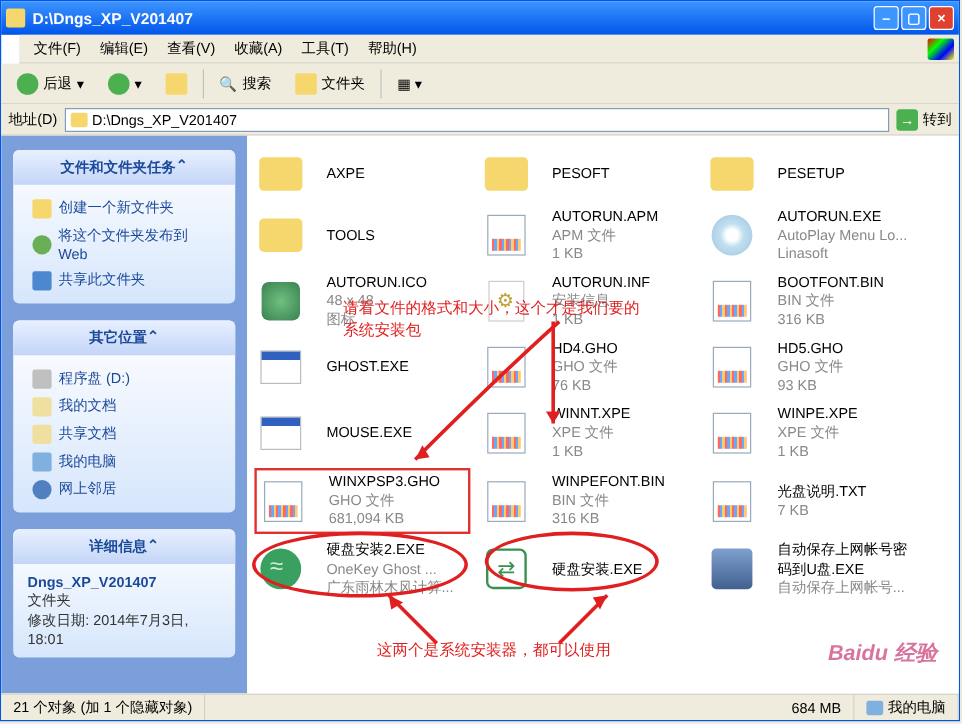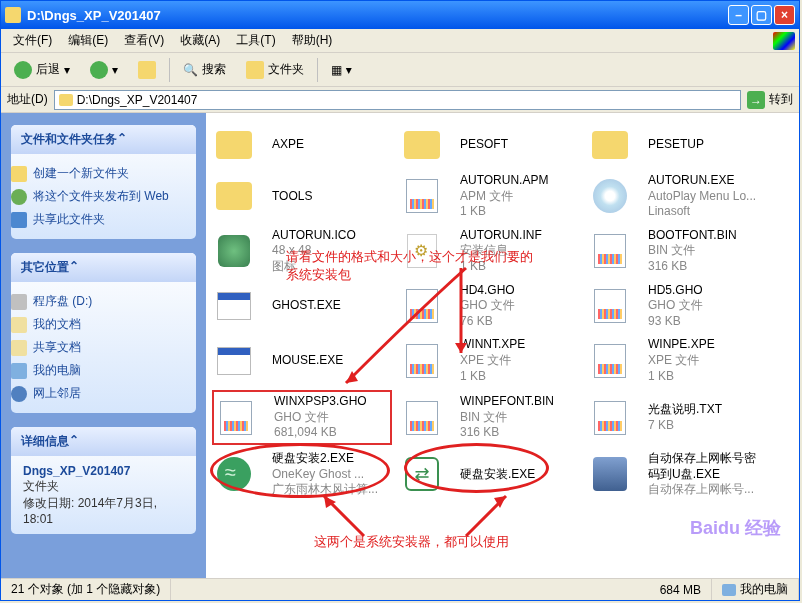--- a/index.html
+++ b/index.html
@@ -5,39 +5,39 @@
 * { box-sizing: border-box; margin: 0; padding: 0; }
 body { font-family: "Microsoft YaHei", Tahoma, sans-serif; font-size: 12px; background: #ece9d8; width: 802px; height: 603px; overflow: hidden; position: relative; }
 .window { width: 800px; height: 601px; border: 1px solid #0055ea; background: #fff; display: flex; flex-direction: column; }
 .titlebar { height: 28px; background: linear-gradient(#3d95ff, #0055ea); display: flex; align-items: center; padding: 0 4px; color: #fff; }
 .titlebar .icon { width: 16px; height: 16px; background: #f5d76e; margin-right: 6px; border-radius: 2px; }
 .titlebar .title { flex: 1; font-weight: bold; font-size: 13px; }
 .winbtn { width: 21px; height: 20px; margin-left: 2px; display: flex; align-items: center; justify-content: center; font-family: Arial; font-weight: bold; color: #fff; border-radius: 3px; }
 .min { background: #3d95ff; border: 1px solid #fff; }
 .max { background: #3d95ff; border: 1px solid #fff; }
 .close { background: #e04030; border: 1px solid #fff; }
-.menubar { height: 24px; background: #efecde; display: flex; align-items: center; padding: 0 4px; border-bottom: 1px solid #d4d0c8; }
+.menubar { height: 24px; background: #efecde; display: flex; align-items: center; padding: 0 4px; border-bottom: 1px solid #d4d0c8; margin-left: 15px; }
 .menubar span { padding: 2px 8px; }
 .menubar .flag { margin-left: auto; width: 22px; height: 18px; background: linear-gradient(135deg,#f00,#0f0,#00f,#ff0); border-radius: 2px; }
 .toolbar { height: 34px; background: #efecde; display: flex; align-items: center; padding: 0 6px; gap: 6px; border-bottom: 1px solid #d4d0c8; }
 .tbtn { display: flex; align-items: center; gap: 4px; padding: 3px 6px; border: 1px solid transparent; }
 .tbtn .ic { width: 18px; height: 18px; border-radius: 50%; }
 .green { background: #4caf50; }
 .sep { width: 1px; height: 24px; background: #c0c0c0; }
 .addrbar { height: 26px; background: #efecde; display: flex; align-items: center; padding: 0 6px; border-bottom: 1px solid #d4d0c8; }
 .addrbar .lbl { margin-right: 6px; }
 .addrbar .addr { flex: 1; height: 20px; background: #fff; border: 1px solid #7f9db9; display: flex; align-items: center; padding: 0 4px; }
 .addrbar .go { margin-left: 6px; display: flex; align-items: center; gap: 4px; }
 .addrbar .go .ic { width: 18px; height: 18px; background: #4caf50; border-radius: 3px; color:#fff; text-align:center; line-height:18px; }
 .body { flex: 1; display: flex; overflow: hidden; }
 .sidebar { width: 205px; background: #7a9fdb; padding: 12px 10px; overflow-y: auto; }
 .panel { background: linear-gradient(#fff,#d6e6fc); border-radius: 5px; margin-bottom: 14px; }
-.panel .hdr { background: linear-gradient(#e8f0ff,#c3d5f7); color: #1c4a9a; font-weight: bold; padding: 6px 10px; border-radius: 5px 5px 0 0; display: flex; justify-content: flex-start; }
+.panel .hdr { background: linear-gradient(#e8f0ff,#c3d5f7); color: #1c4a9a; font-weight: bold; padding: 6px 10px; border-radius: 5px 5px 0 0; display: flex; justify-content: center; }
 .panel .hdr .chev { color: #1c4a9a; }
-.panel .body2 { padding: 8px 0; }
+.panel .body2 { padding: 8px 16px; }
 .panel .item { display: flex; align-items: center; gap: 6px; color: #1c4a9a; padding: 3px 0; }
 .panel .item .ic { width: 16px; height: 16px; }
 .folder-ic { background: #f5d76e; border-radius: 2px; }
 .pub-ic { background: #6aae55; border-radius: 50%; }
 .share-ic { background: #4c88d0; border-radius: 2px; }
 .drive-ic { background: #c0c0c0; border-radius: 2px; }
 .doc-ic { background: #f0e0a0; border-radius: 2px; }
 .mycomp-ic { background: #7fb0e0; border-radius: 2px; }
 .net-ic { background: #5080c0; border-radius: 50%; }
 .details { color: #333; padding: 8px 12px; }
@@ -61,21 +61,21 @@
 .fi-green { width: 34px; height: 34px; background: #3aa060; border-radius: 50%; position:relative; }
 .fi-green::after { content:'≈'; color:#cff0d8; position:absolute; top:4px; left:8px; font-size:20px; }
 .fi-sync { width: 34px; height: 34px; background: #fff; border: 2px solid #3a9050; border-radius: 6px; display:flex; align-items:center; justify-content:center; color:#3a9050; font-size:18px; }
 .fi-net { width: 34px; height: 34px; background: linear-gradient(#80a0d0,#406090); border-radius: 4px; }
 .annot { position: absolute; color: #e02020; font-size: 13px; pointer-events: none; }
 .arrow { position: absolute; pointer-events: none; }
 .oval { position: absolute; border: 3px solid #e02020; border-radius: 50%; pointer-events: none; }
 .statusbar { height: 22px; background: #efecde; border-top: 1px solid #d4d0c8; display: flex; align-items: center; }
 .statusbar .seg { padding: 0 10px; border-right: 1px solid #d4d0c8; height: 100%; display:flex; align-items:center; }
 .statusbar .spacer { flex:1; border-right: 1px solid #d4d0c8; }
-.watermark { position: absolute; right: 18px; bottom: 38px; color: #8b5cf6; font-size: 18px; font-weight: bold; opacity: 0.6; }
+.watermark { position: absolute; right: 18px; bottom: 22px; color: #be185d; font-size: 18px; font-weight: bold; opacity: 0.6; font-style: italic; }
 </style>
 </head>
 <body>
 
 <div class="window">
 
   <div class="titlebar">
     <div class="icon"></div>
     <div class="title">D:\Dngs_XP_V201407</div>
     <div class="winbtn min">–</div>

